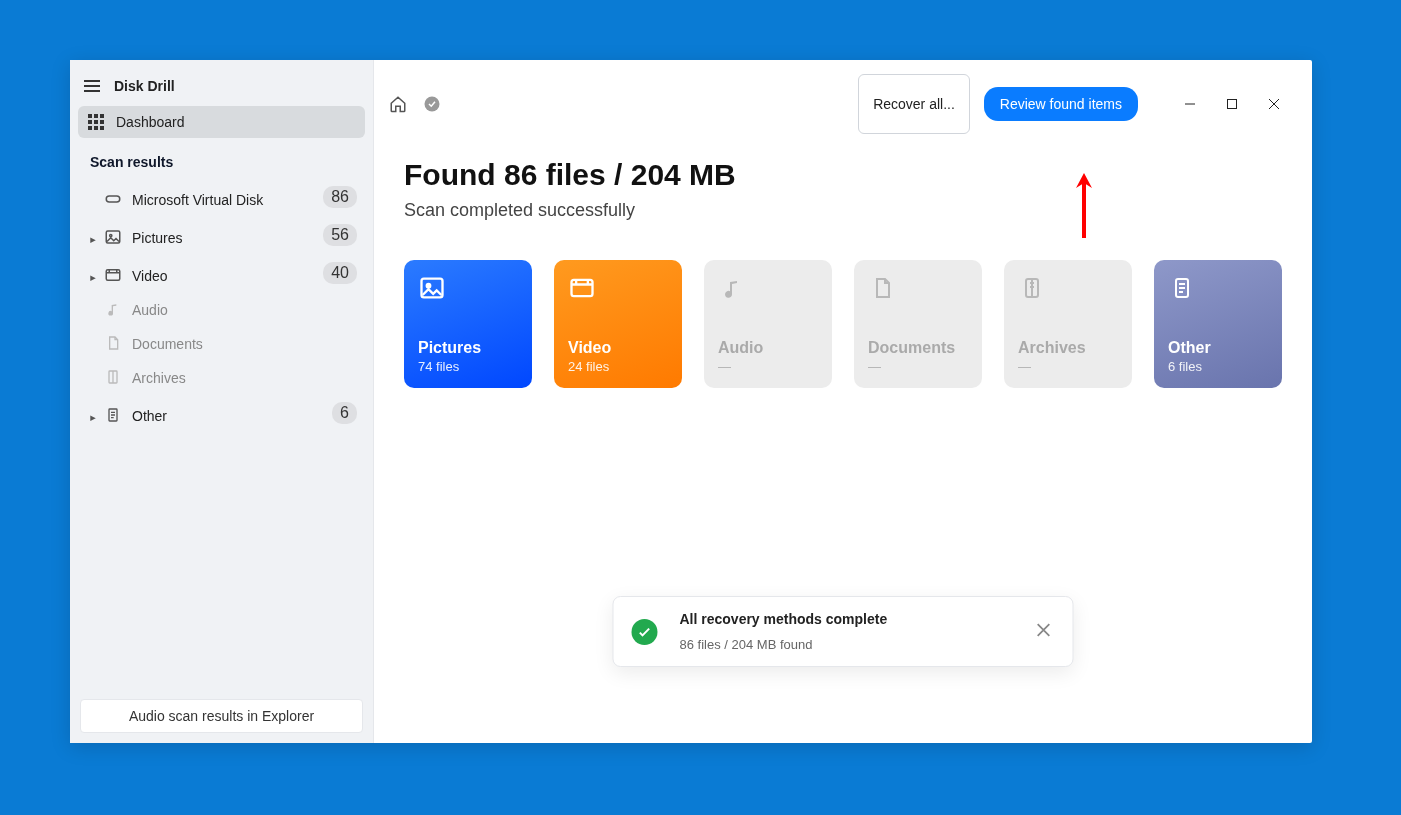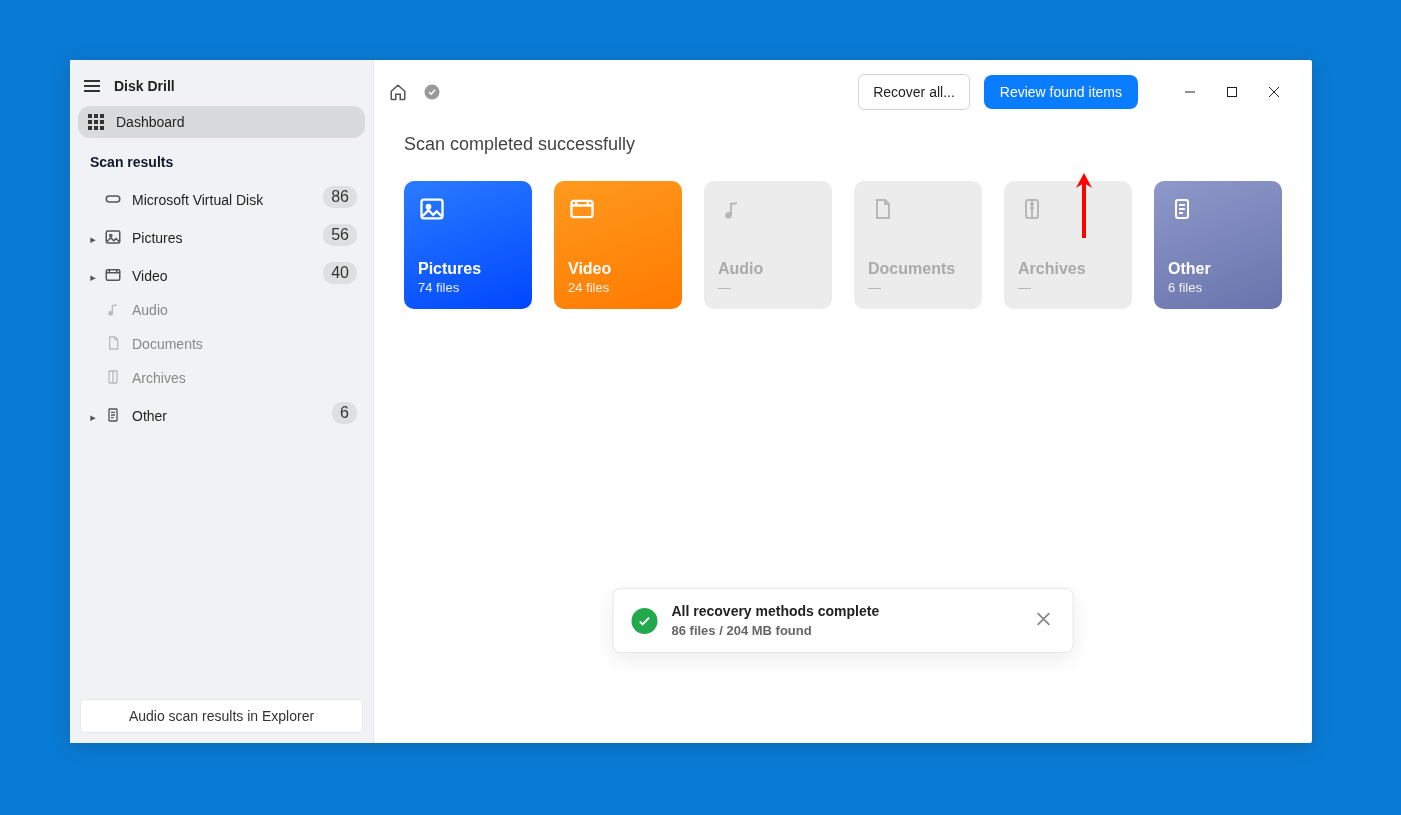--- a/index.html
+++ b/index.html
@@ -31,21 +31,21 @@
   align-items: center;
   gap: 14px;
   padding: 18px 14px 12px;
 }
 .menu-icon { display: flex; flex-direction: column; gap: 3px; cursor: pointer; }
 .menu-icon span { width: 16px; height: 2px; background: #333; }
 .app-title { font-size: 14px; font-weight: 600; color: #222; }
 .sidebar-items { flex: 1; padding: 0 8px; }
 .sidebar-item {
   display: flex; align-items: center; gap: 12px;
-  padding: 8px 10px; border-radius: 12px; cursor: pointer;
+  padding: 8px 10px; border-radius: 6px; cursor: pointer;
   font-size: 14px; color: #222; margin-bottom: 2px;
 }
 .sidebar-item.active { background: #d8dbde; font-weight: 400; }
 .sidebar-section-title { font-size: 14px; font-weight: 600; color: #0f172a; padding: 14px 12px 8px; }
 .sidebar-tree-item {
   display: flex; align-items: flex-end; padding: 8px 6px;
   cursor: pointer; font-size: 14px; color: #222;
   border-radius: 6px; margin: 0 2px;
 }
 .chevron { width: 14px; display: inline-flex; justify-content: center; color: #555; font-size: 11px; }
@@ -63,62 +63,62 @@
   padding: 8px; font-size: 14px; color: #333; cursor: pointer; border-radius: 4px;
 }
 .main { flex: 1; display: flex; flex-direction: column; position: relative; }
 .toolbar {
   display: flex; align-items: center; padding: 14px 18px 14px 14px; gap: 14px;
 }
 .tb-icon { width: 20px; height: 20px; display: inline-flex; align-items: center; justify-content: center; color: #555; cursor: pointer; }
 .tb-spacer { flex: 1; }
 .btn-secondary {
   background: #fff; border: 1px solid #d1d5db; color: #222;
-  font-size: 14px; padding: 9px 14px; border-radius: 6px; cursor: pointer;
+  font-size: 14px; padding: 21px 14px; border-radius: 6px; cursor: pointer;
 }
 .btn-primary {
   background: #0a7cff; border: none; color: #fff;
-  font-size: 14px; padding: 9px 16px; border-radius: 8px; cursor: pointer;
+  font-size: 14px; padding: 9px 16px; border-radius: 14px; cursor: pointer;
 }
 .win-controls { display: flex; gap: 2px; margin-left: 18px; }
 .win-btn { width: 40px; height: 32px; display: flex; align-items: center; justify-content: center; cursor: pointer; color: #222; }
 
 .content { padding: 10px 30px; }
 .page-title { font-size: 30px; font-weight: 700; color: #111; margin-bottom: 8px; }
-.page-subtitle { font-size: 18px; color: #444; margin-bottom: 26px; }
+.page-subtitle { font-size: 18px; color: #444; margin-bottom: 39px; }
 
 .cards { display: flex; gap: 22px; }
 .card {
   width: 128px; height: 128px; border-radius: 10px;
   padding: 14px; display: flex; flex-direction: column; justify-content: space-between;
   cursor: pointer;
 }
 .card-icon { width: 28px; height: 28px; display:flex; align-items:center; justify-content:center; }
 .card-title { font-size: 16px; font-weight: 600; }
 .card-sub { font-size: 13px; margin-top: 2px; opacity: .9; }
 .card.pictures { background: linear-gradient(160deg, #2b7bff 0%, #0047ff 100%); color: #fff; }
 .card.video { background: linear-gradient(160deg, #ff9a1f 0%, #ff7a00 100%); color: #fff; }
 .card.other { background: linear-gradient(160deg, #8e98c9 0%, #6974ad 100%); color: #fff; }
 .card.disabled { background: #ececec; color: #aaa; }
 
 .toast {
-  position: absolute; bottom: 90px; left: 50%; transform: translateX(-50%);
+  position: absolute; bottom: 76px; left: 50%; transform: translateX(-50%);
   background: #fff; border: 1px solid #e5e7eb; border-radius: 8px;
   box-shadow: 0 6px 20px rgba(0,0,0,.08);
-  display: flex; align-items: center; gap: 14px;
+  display: flex; align-items: center; gap: 22px;
   padding: 14px 18px; width: 461px;
 }
 .toast-check {
   width: 26px; height: 26px; border-radius: 50%;
   background: #22a94e; display: flex; align-items: center; justify-content: center;
   color: #fff; flex-shrink: 0;
 }
 .toast-body { flex: 1; }
 .toast-title { font-size: 14px; font-weight: 600; color: #222; }
-.toast-sub { font-size: 13px; color: #666; margin-top: 4px; font-weight: bold; }
+.toast-sub { font-size: 13px; color: #666; margin-top: 10px; }
 .toast-close { color: #888; cursor: pointer; padding: 4px; }
 
 .arrow-annotation {
   position: absolute; top: 108px; left: 690px; color: #ff0000; pointer-events: none;
 }
 .grid-icon { display: grid; grid-template-columns: repeat(3, 4px); grid-template-rows: repeat(3, 4px); gap: 2px; }
 .grid-icon span { background: #333; }
 </style>
 </head>
 <body>
@@ -268,20 +268,21 @@
         </div>
         <div class="win-btn">
           <svg width="12" height="12" viewBox="0 0 12 12">
               <path d="M1 1l10 10M11 1L1 11" stroke="#222" stroke-width="1"></path>
             </svg>
         </div>
       </div>
     </div>
 
     <div class="content">
+      <h1 class="page-title">Found 86 files / 204 MB</h1>
       <div class="page-subtitle">Scan completed successfully</div>
 
       <div class="cards">
         <div class="card pictures">
           <span class="card-icon">
             <svg width="28" height="28" viewBox="0 0 24 24" fill="none" stroke="#fff" stroke-width="2">
                 <rect x="3" y="4" width="18" height="16" rx="2"></rect>
                 <circle cx="9" cy="10" r="1.5" fill="#fff"></circle>
                 <path d="M4 18l5-5 4 4 3-3 4 4"></path>
               </svg>

